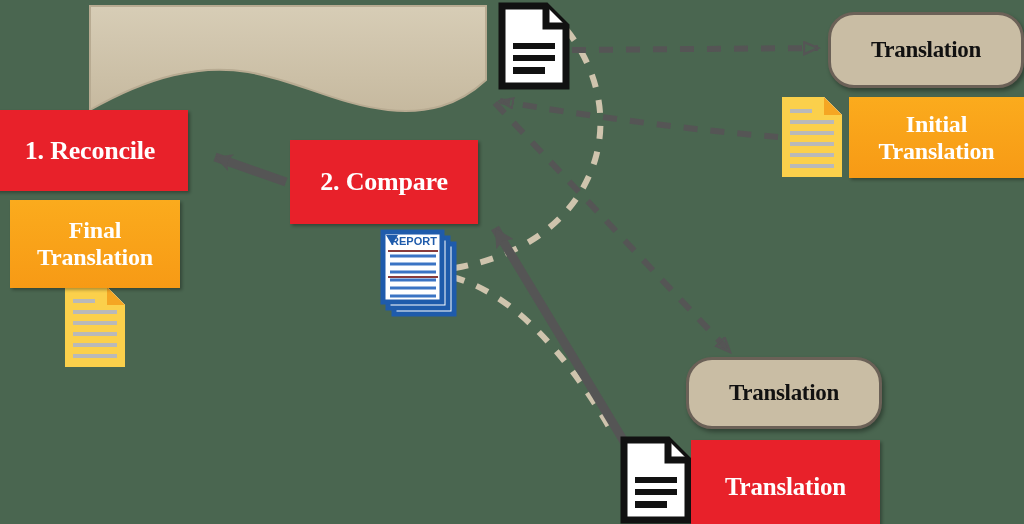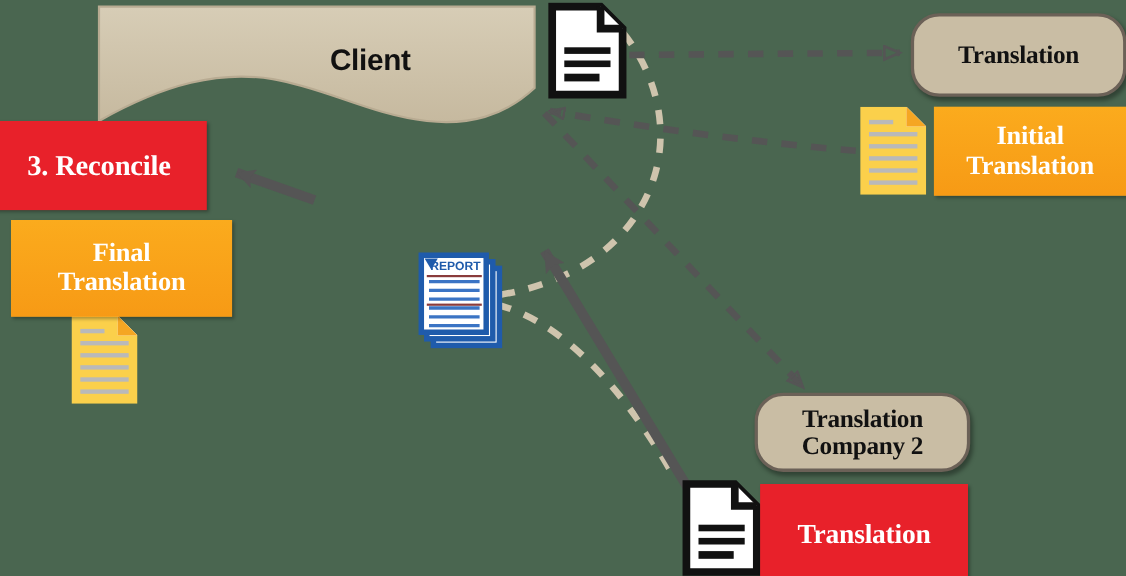--- a/index.html
+++ b/index.html
@@ -134,21 +134,20 @@
     <defs>
       <linearGradient id="tanGrad" x1="0" y1="0" x2="0" y2="1">
         <stop offset="0%" stop-color="#d7cdb6"></stop>
         <stop offset="100%" stop-color="#c6b99f"></stop>
       </linearGradient>
     </defs>
     <path d="M2,4 L398,4 L398,78 C 370,104 338,112 300,108
              C 248,102 208,78 160,70
              C 112,62 62,74 2,108 Z" fill="url(#tanGrad)" stroke="#b8ab92" stroke-width="2"></path>
   </svg>
-  <div class="client-label">Client</div>
 
   <svg class="doc-white" style="left:498px; top:2px; width:72px; height:88px;" viewBox="0 0 72 88">
     <path d="M4,4 L48,4 L68,24 L68,84 L4,84 Z" fill="#ffffff" stroke="#111111" stroke-width="7"></path>
     <path d="M48,4 L48,24 L68,24" fill="#ffffff" stroke="#111111" stroke-width="7"></path>
     <rect x="15" y="41" width="42" height="6" fill="#111111"></rect>
     <rect x="15" y="53" width="42" height="6" fill="#111111"></rect>
     <rect x="15" y="65" width="32" height="7" fill="#111111"></rect>
   </svg>
 
   <svg class="doc-white" style="left:620px; top:436px; width:72px; height:88px;" viewBox="0 0 72 88">
@@ -199,40 +198,42 @@
       <rect x="8" y="12" width="22" height="4"></rect>
       <rect x="8" y="23" width="44" height="4"></rect>
       <rect x="8" y="34" width="44" height="4"></rect>
       <rect x="8" y="45" width="44" height="4"></rect>
       <rect x="8" y="56" width="44" height="4"></rect>
       <rect x="8" y="67" width="44" height="4"></rect>
     </g>
   </svg>
 
   <div class="node red-box" style="left:-8px; top:110px; width:196px; height:81px; font-size:26px;">
-    <span>3. Reconcile</span>
-  </div>
-
-  <div class="node orange-box" style="left:10px; top:200px; width:201px; height:88px; font-size:24px; flex-direction:column;">
+    <span>1. Reconcile</span>
+  </div>
+
+  <div class="node orange-box" style="left:10px; top:200px; width:170px; height:88px; font-size:24px; flex-direction:column;">
     <span>Final</span>
     <span>Translation</span>
   </div>
 
+  <div class="node red-box" style="left:290px; top:140px; width:188px; height:84px; font-size:26px;">
+    <span>2. Compare</span>
+  </div>
 
   <div class="node tan-pill" style="left:828px; top:12px; width:196px; height:76px; font-size:23px; flex-direction:column;">
     <span>Translation</span>
   </div>
 
   <div class="node orange-box" style="left:849px; top:97px; width:175px; height:81px; font-size:24px; flex-direction:column;">
     <span>Initial</span>
     <span>Translation</span>
   </div>
 
   <div class="node tan-pill" style="left:686px; top:357px; width:196px; height:72px; font-size:23px; flex-direction:column;">
     <span>Translation</span>
-    <span>Company 2</span>
   </div>
 
   <div class="node red-box" style="left:691px; top:440px; width:189px; height:94px; font-size:25px; flex-direction:column;">
     <span>Translation</span>
   </div>
 
 </div>
 
 </body></html>

